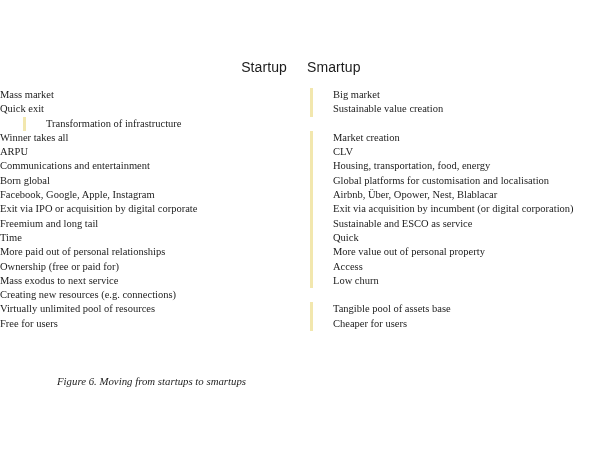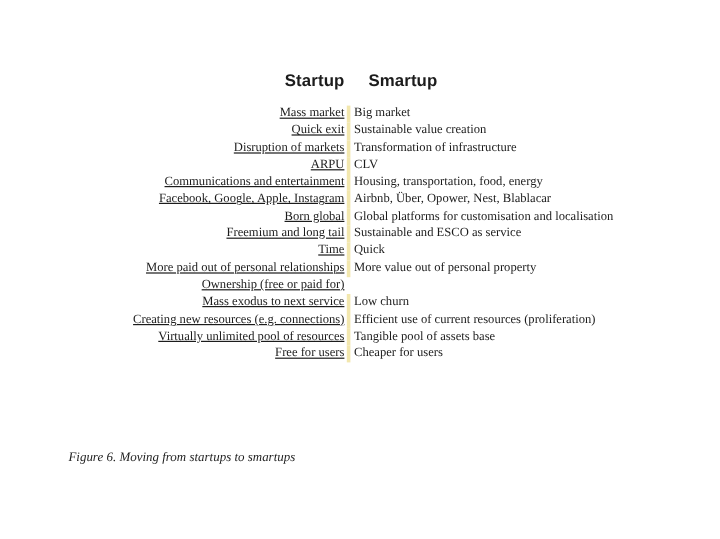--- a/index.html
+++ b/index.html
@@ -23,21 +23,21 @@
     top: 58px;
     left: 0;
     width: 600px;
   }
   .header-row {
     display: flex;
     height: 18px;
     line-height: 18px;
     margin-bottom: 12px;
     font-family: "Liberation Sans", sans-serif;
-    font-weight: bold;
+    font-weight: normal;
     font-size: 14px;
     letter-spacing: 0.1px;
   }
   .hcell-left {
     width: 287px;
     text-align: right;
   }
   .hcell-right {
     margin-left: 10px;
     border-left: 3px solid transparent;
@@ -46,27 +46,26 @@
   }
   .tbody {
     font-size: 10.5px;
     line-height: 14.3px;
   }
   .trow {
     display: flex;
   }
   .cell-left {
     width: 287px;
-    text-align: right;
-    text-decoration: underline;
+    text-align: left;
   }
   .cell-right {
-    margin-left: 2px;
+    margin-left: 23px;
     border-left: 3px solid var(--divider);
-    padding-left: 3px;
+    padding-left: 20px;
     flex: 1;
   }
   .figure-caption {
     position: absolute;
     top: 374px;
     left: 57px;
     font-style: italic;
     font-size: 10.8px;
     line-height: 14px;
     text-align: right;
@@ -88,73 +87,80 @@
     <div class="cell-right">Big market</div>
   </div>
 
 
   <div class="trow">
     <div class="cell-left">Quick exit</div>
     <div class="cell-right">Sustainable value creation</div>
   </div>
 
   <div class="trow">
-    <div class="cell-left">Disruption of markets</div>
     <div class="cell-right">Transformation of infrastructure</div>
   </div>
 
+  <div class="trow">
+    <div class="cell-left">Winner takes all</div>
+    <div class="cell-right">Market creation</div>
+  </div>
 
   <div class="trow">
     <div class="cell-left">ARPU</div>
     <div class="cell-right">CLV</div>
   </div>
 
   <div class="trow">
     <div class="cell-left">Communications and entertainment</div>
     <div class="cell-right">Housing, transportation, food, energy</div>
   </div>
 
   <div class="trow">
+    <div class="cell-left">Born global</div>
+    <div class="cell-right">Global platforms for customisation and localisation</div>
+  </div>
+
+  <div class="trow">
     <div class="cell-left">Facebook, Google, Apple, Instagram</div>
     <div class="cell-right">Airbnb, Über, Opower, Nest, Blablacar</div>
   </div>
 
   <div class="trow">
-    <div class="cell-left">Born global</div>
-    <div class="cell-right">Global platforms for customisation and localisation</div>
+    <div class="cell-left">Exit via IPO or acquisition by digital corporate</div>
+    <div class="cell-right">Exit via acquisition by incumbent (or digital corporation)</div>
   </div>
-
 
   <div class="trow">
     <div class="cell-left">Freemium and long tail</div>
     <div class="cell-right">Sustainable and ESCO as service</div>
   </div>
 
   <div class="trow">
     <div class="cell-left">Time</div>
     <div class="cell-right">Quick</div>
   </div>
 
   <div class="trow">
     <div class="cell-left">More paid out of personal relationships</div>
     <div class="cell-right">More value out of personal property</div>
   </div>
 
   <div class="trow">
     <div class="cell-left">Ownership (free or paid for)</div>
+    <div class="cell-right">Access</div>
   </div>
 
   <div class="trow">
     <div class="cell-left">Mass exodus to next service</div>
     <div class="cell-right">Low churn</div>
   </div>
 
   <div class="trow">
     <div class="cell-left">Creating new resources (e.g. connections)</div>
-    <div class="cell-right">Efficient use of current resources (proliferation)</div>
   </div>
 
   <div class="trow">
     <div class="cell-left">Virtually unlimited pool of resources</div>
     <div class="cell-right">Tangible pool of assets base</div>
   </div>
 
   <div class="trow">
     <div class="cell-left">Free for users</div>
     <div class="cell-right">Cheaper for users</div>

